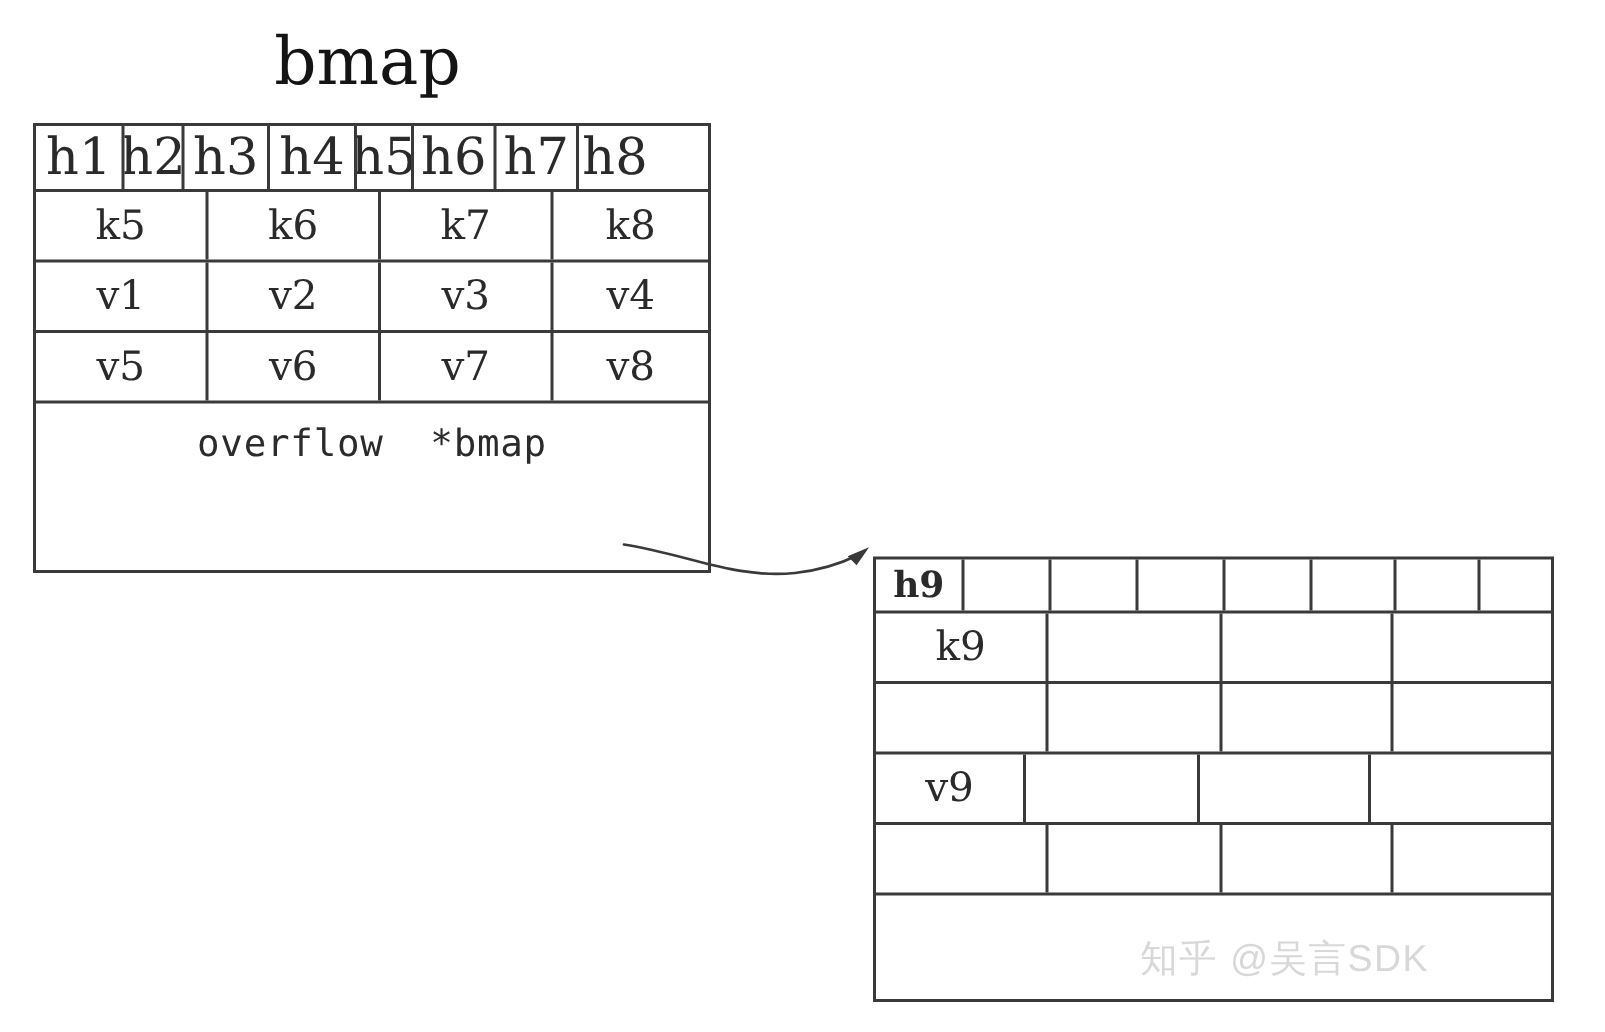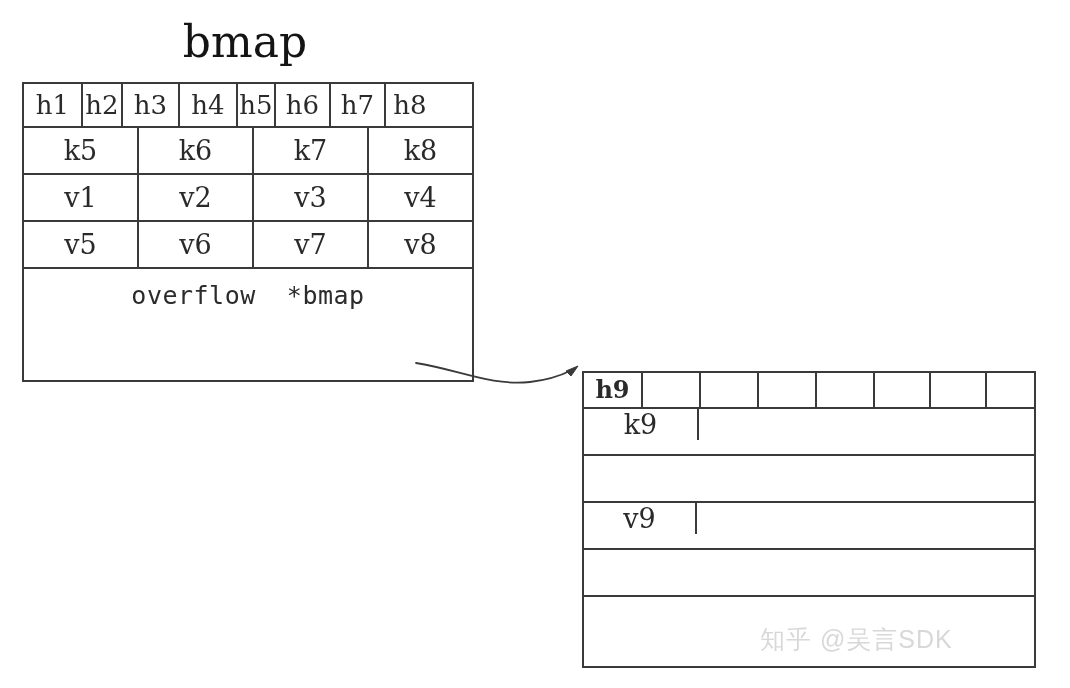--- a/index.html
+++ b/index.html
@@ -54,21 +54,21 @@
     overflow: hidden;
     white-space: nowrap;
   }
   .cell.lastcol { border-right: none; text-align: right; }
 
   
   .hrow { height: 44px; }
   .hrow .cell {
     align-items: center;
     font-family: "DejaVu Serif", serif;
-    font-size: 26px;
+    font-size: 34px;
     line-height: 30px;
     color: #2a2a2a;
   }
 
   
   .krow, .vrow { height: 47px; }
   .krow .cell, .vrow .cell {
     align-items: center;
     font-family: "DejaVu Serif", serif;
     font-size: 27px;
@@ -106,21 +106,21 @@
 
   
   #overflow-struct {
     left: 582px;
     top: 371px;
     width: 454px;
     height: 297px;
   }
   #overflow-struct .hrow { height: 36px; }
   #overflow-struct .hrow .cell { font-size: 24px; font-weight: bold; }
-  #overflow-struct .krow, #overflow-struct .vrow { height: 47px; flex-direction: column; }
+  #overflow-struct .krow, #overflow-struct .vrow { height: 47px; }
   #overflow-struct .orow { height: 51px; }
 
   
   #connector {
     position: absolute;
     left: 400px;
     top: 340px;
     width: 200px;
     height: 60px;
     pointer-events: none;
@@ -211,21 +211,21 @@
   </div>
 
   <div class="row krow">
     <div class="cell" style="width:115px"></div>
     <div class="cell" style="width:116px"></div>
     <div class="cell" style="width:114px"></div>
     <div class="cell lastcol" style="width:105px"></div>
   </div>
 
   <div class="row vrow">
-    <div class="cell" style="width:113px">v9</div>
+    <div class="cell" style="width:100px">v9</div>
     <div class="cell" style="width:116px"></div>
     <div class="cell" style="width:114px"></div>
     <div class="cell lastcol" style="width:105px"></div>
   </div>
 
   <div class="row vrow">
     <div class="cell" style="width:115px"></div>
     <div class="cell" style="width:116px"></div>
     <div class="cell" style="width:114px"></div>
     <div class="cell lastcol" style="width:105px"></div>

